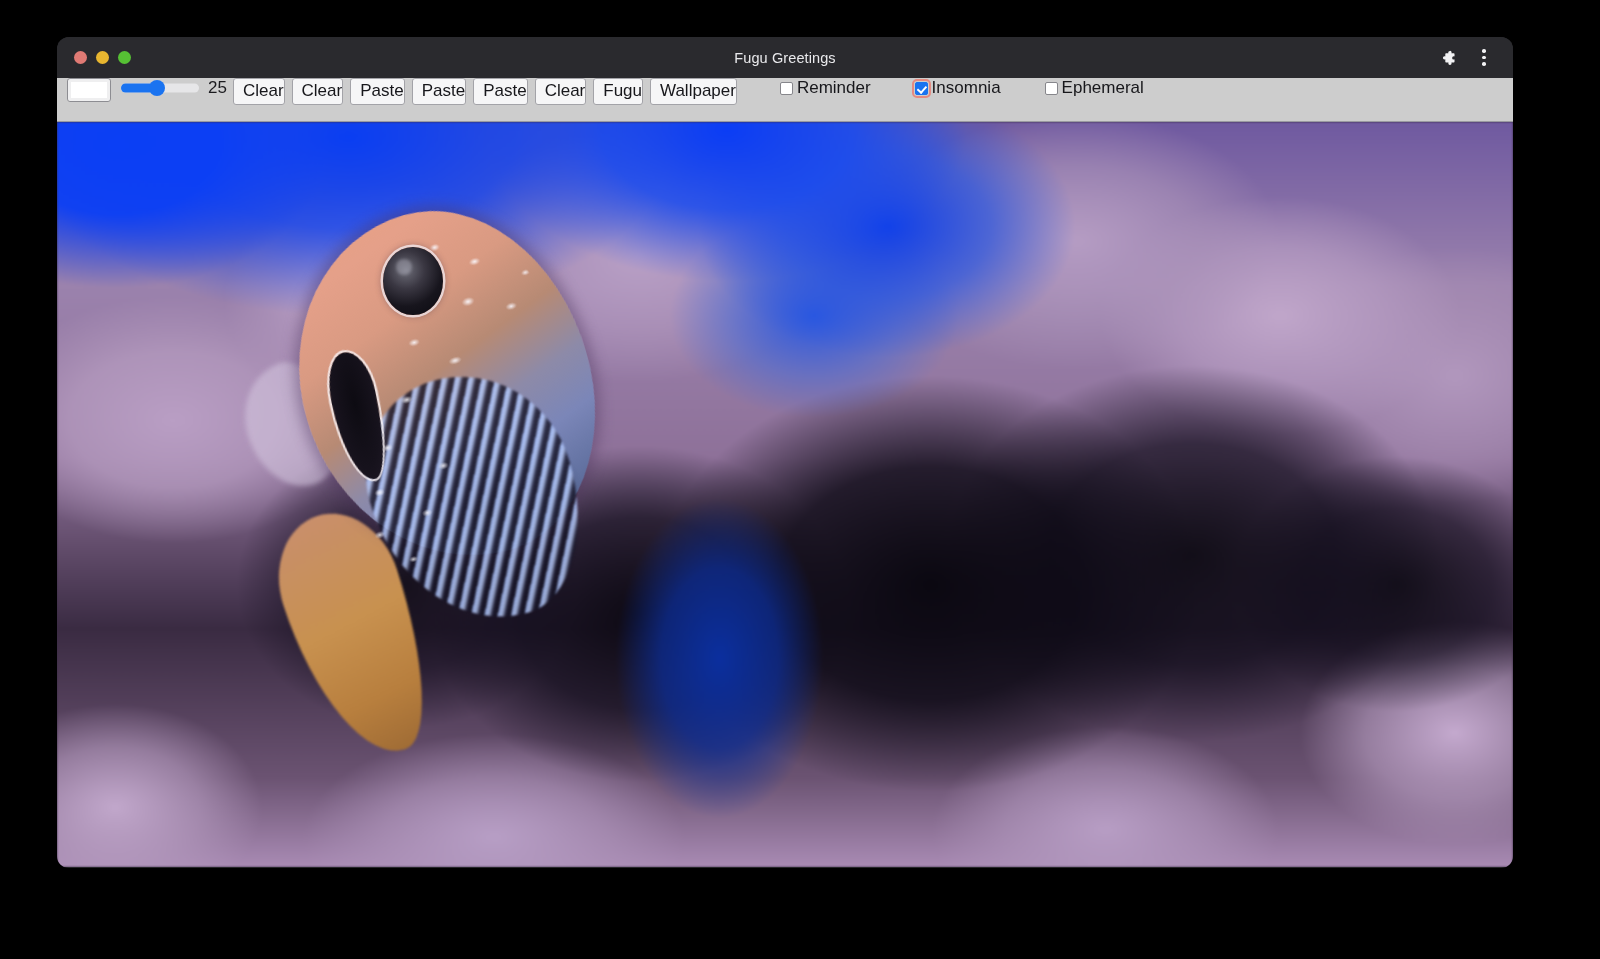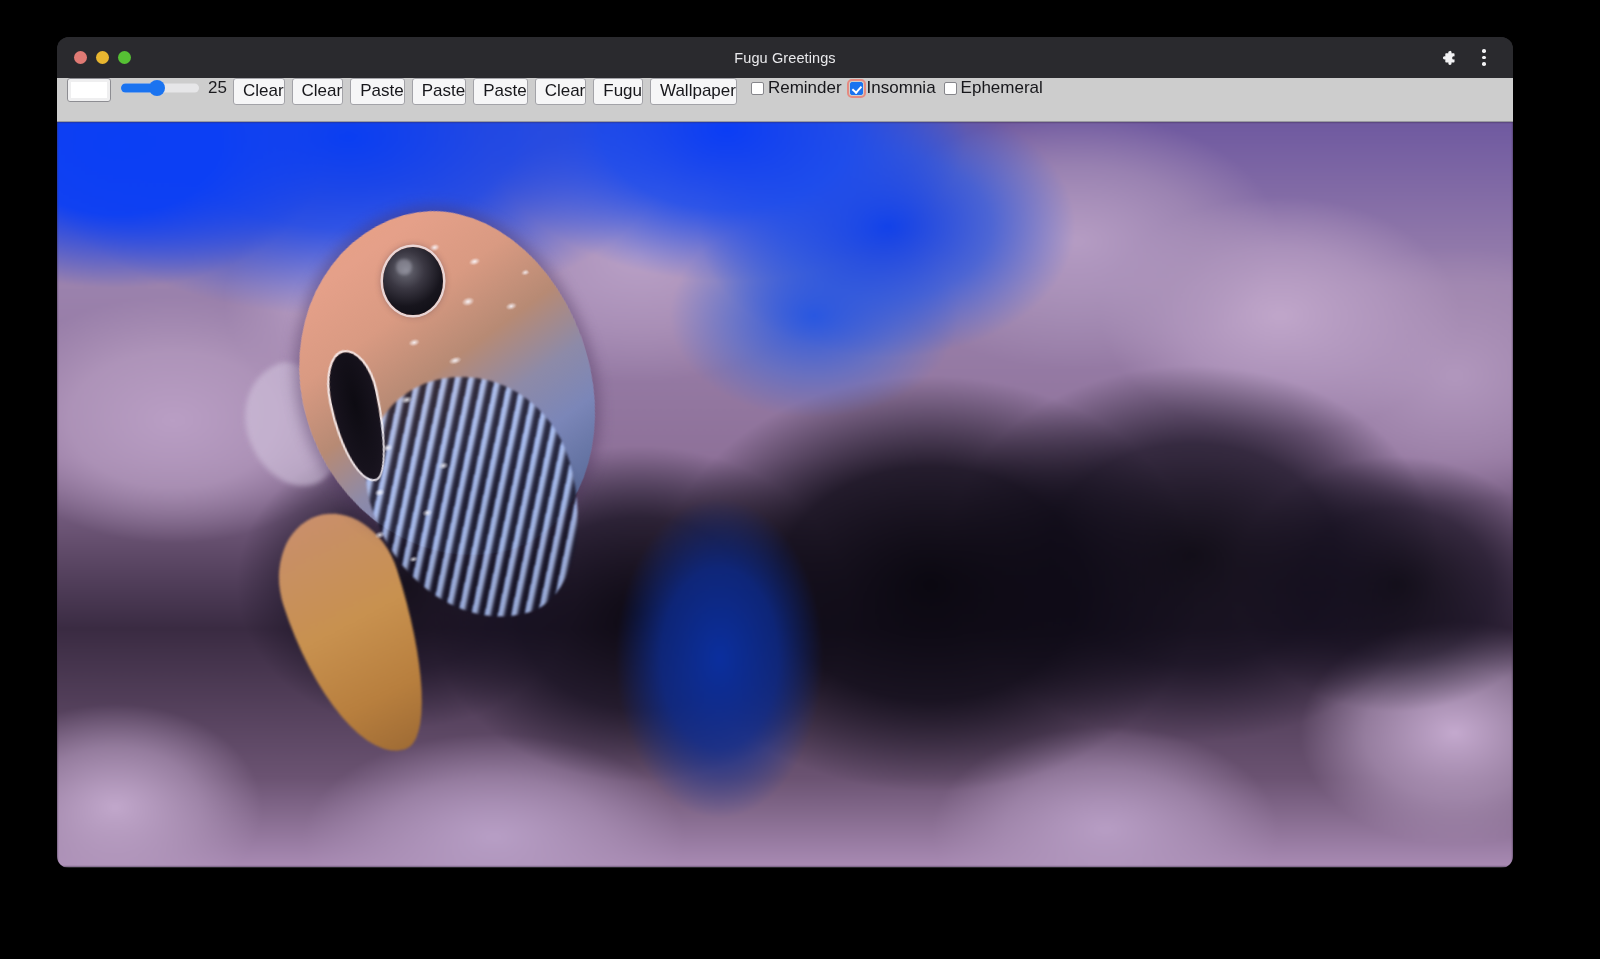--- a/index.html
+++ b/index.html
@@ -182,22 +182,23 @@
     white-space: nowrap;
     flex: none;
     cursor: default;
   }
 
   .cb-group {
     display: flex;
     align-items: center;
     flex: none;
     margin-right: 8px;
-  }
-  .cb-group.first { margin-left: 7px; }
+    margin-left: 36px;
+  }
+  .cb-group.first { }
 
   .checkbox {
     width: 13px;
     height: 13px;
     border: 1px solid #86868b;
     border-radius: 2px;
     background: #ffffff;
     box-sizing: border-box;
     flex: none;
     margin-right: 4px;

